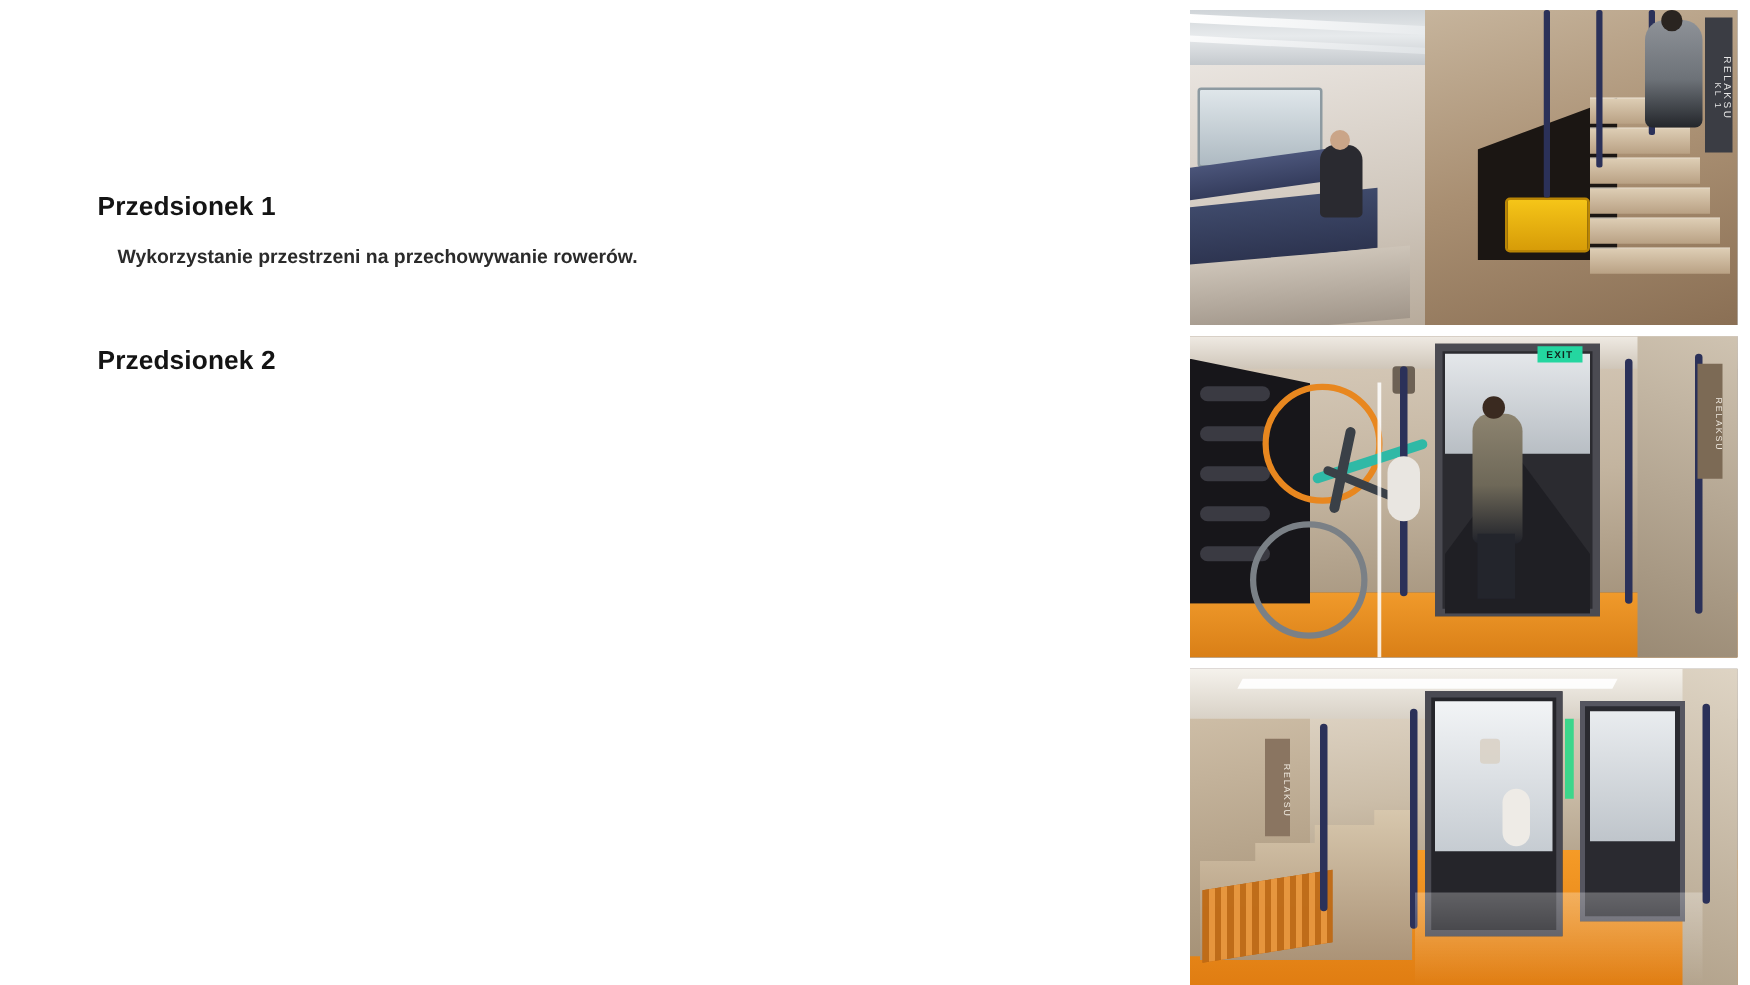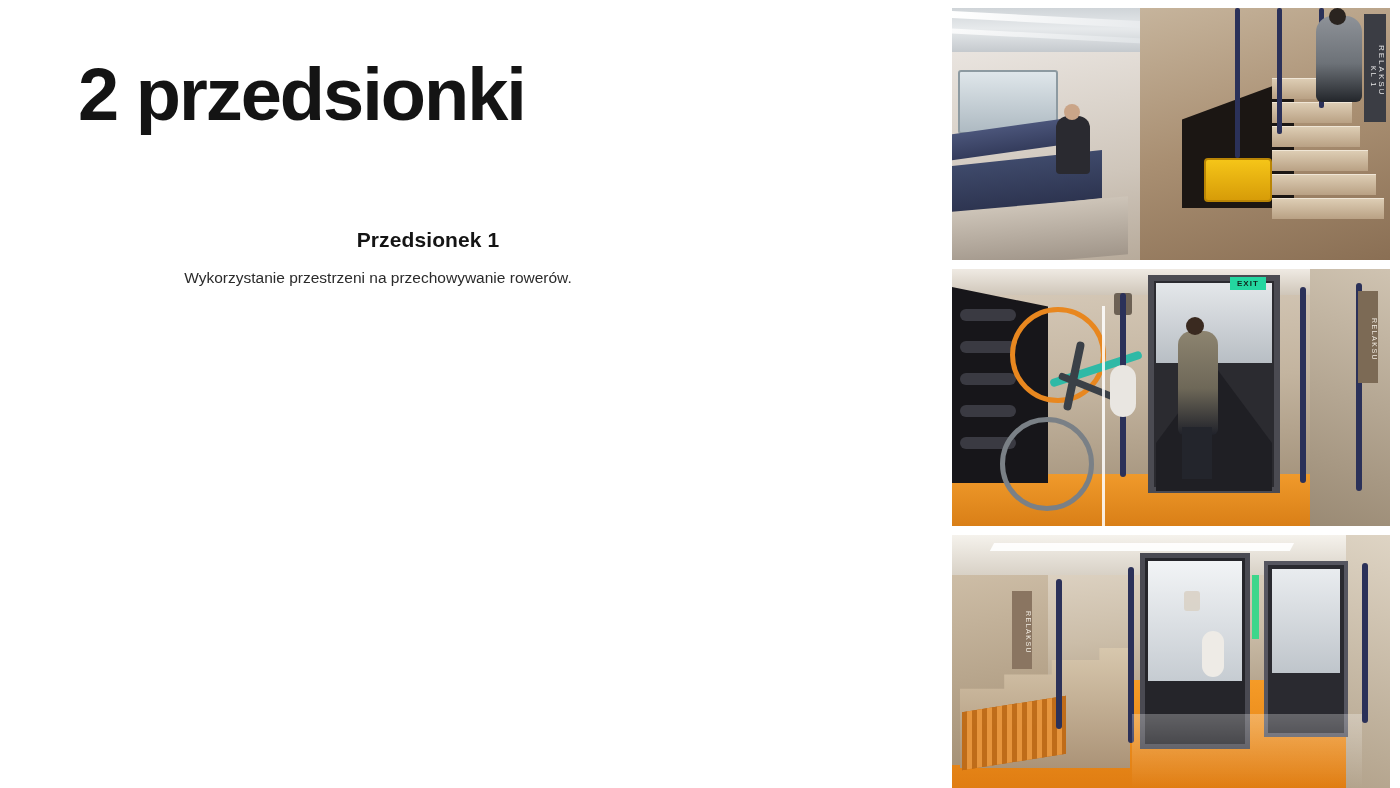--- a/index.html
+++ b/index.html
@@ -42,38 +42,38 @@
     color: #2b2b2b;
     max-width: 665px;
     margin: 0;
     font-weight: 400;
   }
   .sections {
     margin-top: 96px;
   }
   .section {
     margin-bottom: 58px;
-    text-align: center;
   }
   .section:last-child {
     margin-bottom: 0;
   }
   .section-title {
     font-size: 21px;
     font-weight: bold;
     color: #141414;
     margin: 0 0 14px 0;
     letter-spacing: 0.1px;
   }
   .section-body {
     font-size: 15.5px;
     line-height: 1.6;
     color: #2b2b2b;
-    margin: 4px;
+    margin: 16px;
     max-width: 592px;
+    font-weight: bold;
   }
   .section.wide .section-body {
     max-width: 592px;
   }
 
   
   .gallery {
     position: absolute;
     left: 952px;
     top: 8px;
@@ -386,31 +386,31 @@
     background: linear-gradient(180deg, rgba(255,255,255,.28), rgba(255,255,255,0));
   }
 </style>
 </head>
 <body>
 
 <div class="page">
 
   <div class="content">
 
-    <h1 class="headline">2 przedsionki</h1>
 
 
     <div class="sections">
 
       <div class="section">
         <h2 class="section-title">Przedsionek 1</h2>
         <p class="section-body">Wykorzystanie przestrzeni na przechowywanie rowerów.</p>
       </div>
 
       <div class="section">
+        <h2 class="section-title">Przedsionek 2</h2>
       </div>
 
       <div class="section wide">
       </div>
 
     </div>
   </div>
 
   <div class="gallery">
 

